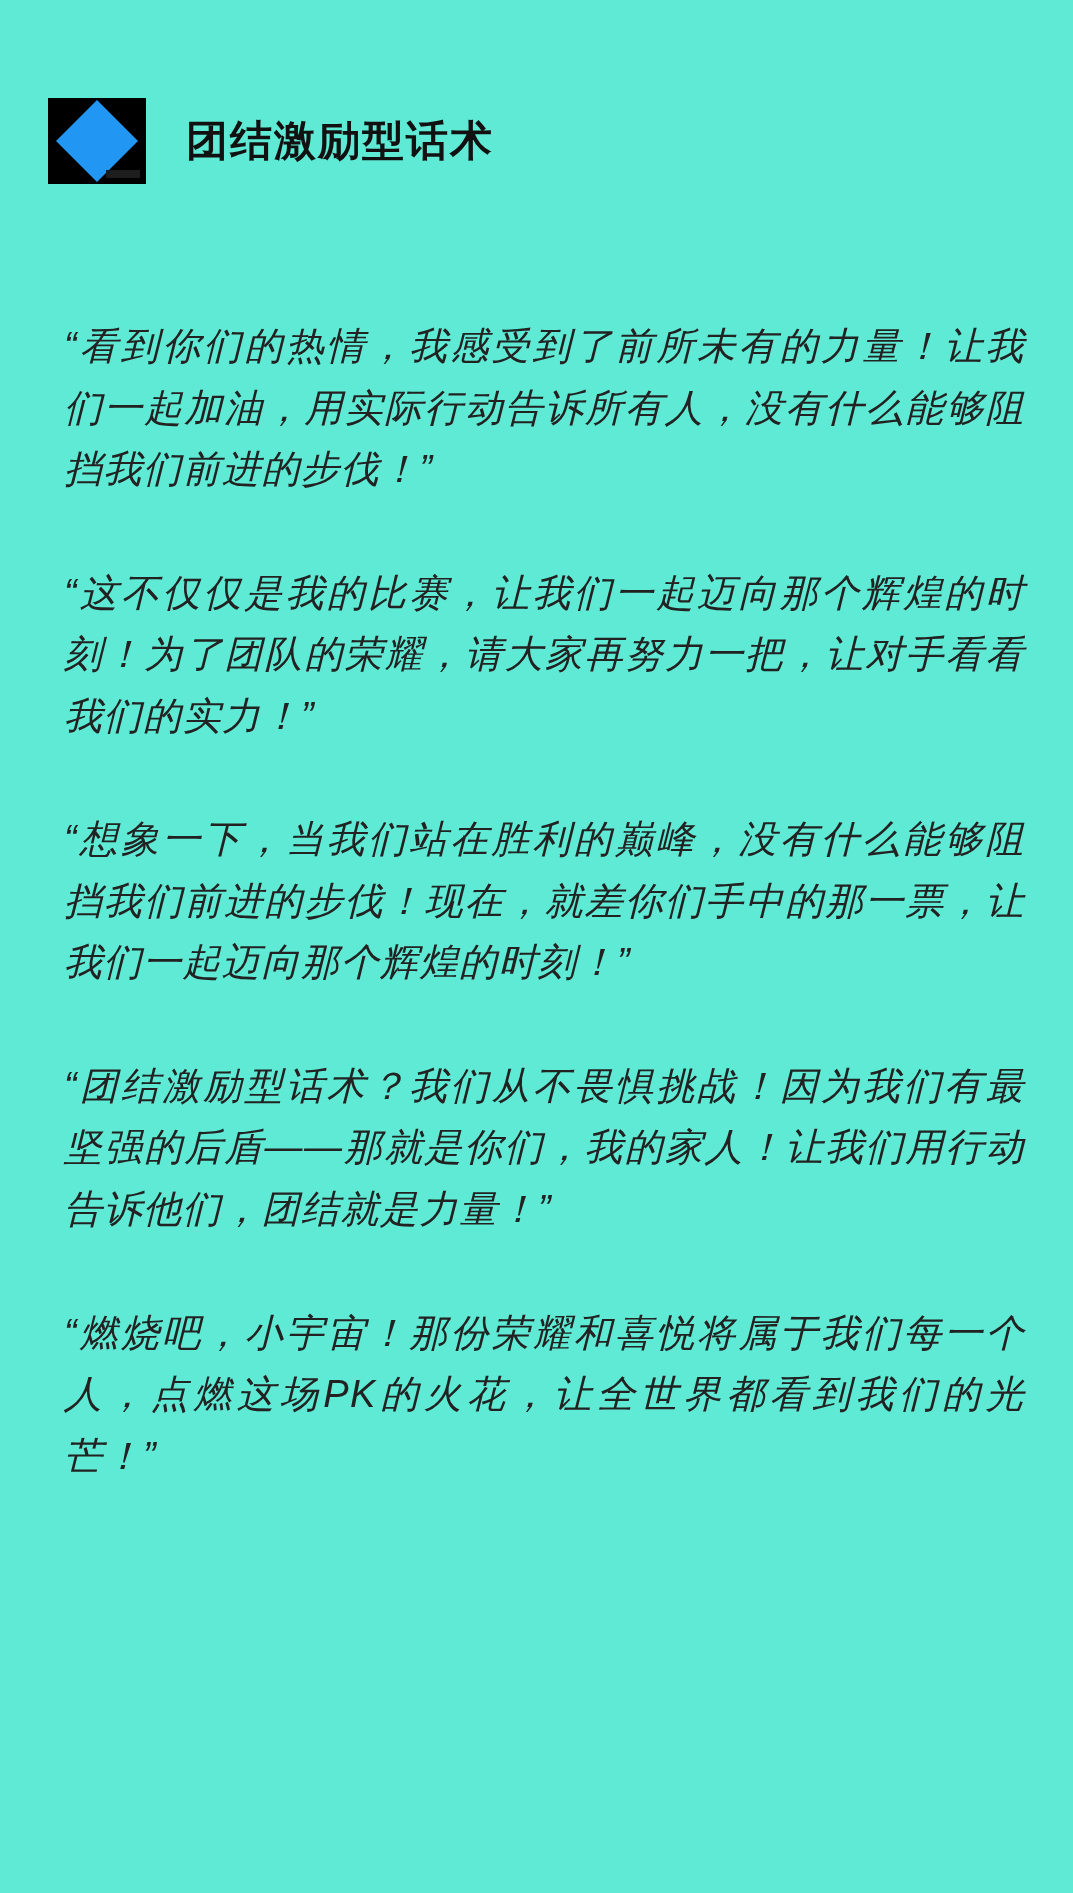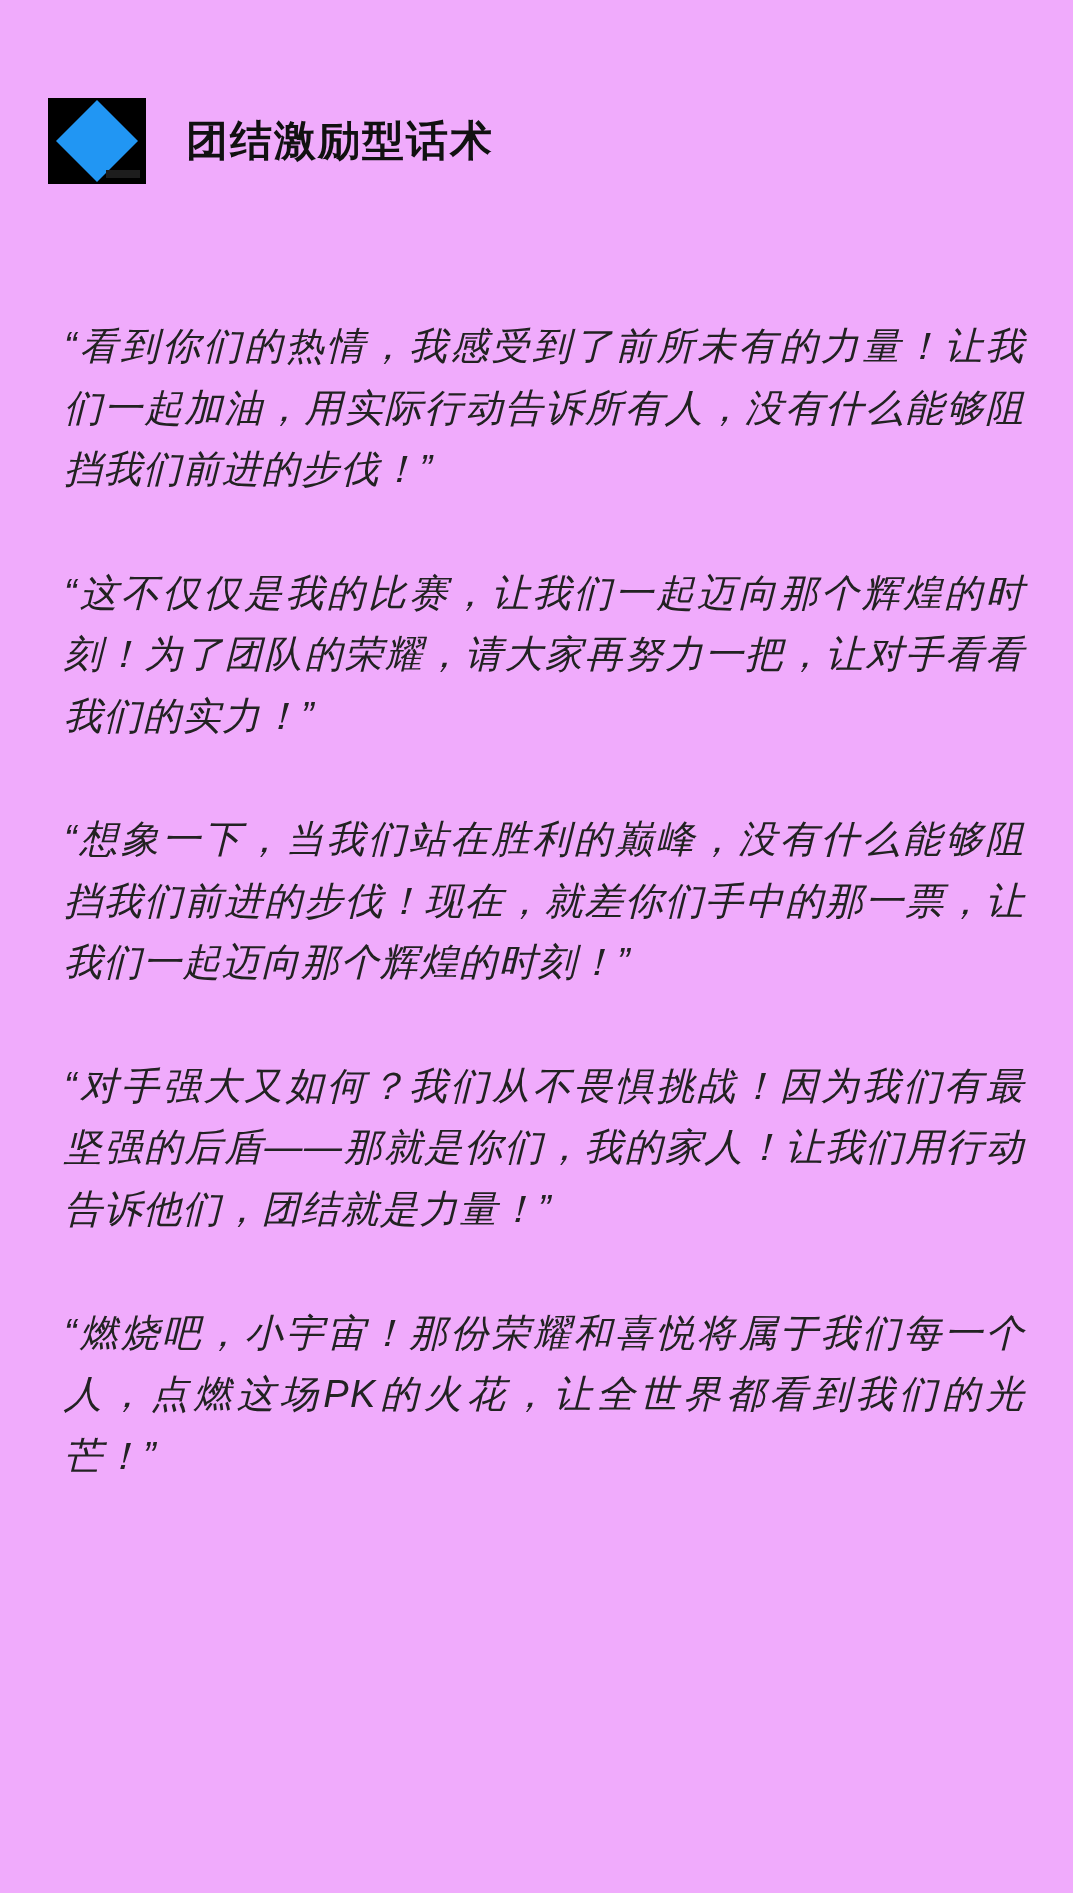--- a/index.html
+++ b/index.html
@@ -13,21 +13,21 @@
     font-family: "Liberation Sans", sans-serif;
     color: #1a1a1a;
     -webkit-font-smoothing: antialiased;
   }
   .page {
     width: 1073px;
     min-height: 1893px;
     box-sizing: border-box;
     padding: 0;
     position: relative;
-    background: #f0abfc;
+    background: #5eead4;
   }
   .header {
     display: flex;
     align-items: center;
     padding: 98px 0 0 48px;
   }
   .logo-badge {
     width: 98px;
     height: 86px;
     background: #000000;
@@ -90,17 +90,17 @@
       <div class="logo-diamond"></div>
       <div class="logo-mark"></div>
     </div>
     <div class="title">团结激励型话术</div>
   </div>
 
   <div class="content">
     <p class="quote-block">“看到你们的热情，我感受到了前所未有的力量！让我们一起加油，用实际行动告诉所有人，没有什么能够阻挡我们前进的步伐！”</p>
     <p class="quote-block">“这不仅仅是我的比赛，让我们一起迈向那个辉煌的时刻！为了团队的荣耀，请大家再努力一把，让对手看看我们的实力！”</p>
     <p class="quote-block">“想象一下，当我们站在胜利的巅峰，没有什么能够阻挡我们前进的步伐！现在，就差你们手中的那一票，让我们一起迈向那个辉煌的时刻！”</p>
-    <p class="quote-block">“对手强大又如何？我们从不畏惧挑战！因为我们有最坚强的后盾——那就是你们，我的家人！让我们用行动告诉他们，团结就是力量！”</p>
+    <p class="quote-block">“团结激励型话术？我们从不畏惧挑战！因为我们有最坚强的后盾——那就是你们，我的家人！让我们用行动告诉他们，团结就是力量！”</p>
     <p class="quote-block">“燃烧吧，小宇宙！那份荣耀和喜悦将属于我们每一个人，点燃这场PK的火花，让全世界都看到我们的光芒！”</p>
   </div>
 
 </div>
 
 </body></html>

